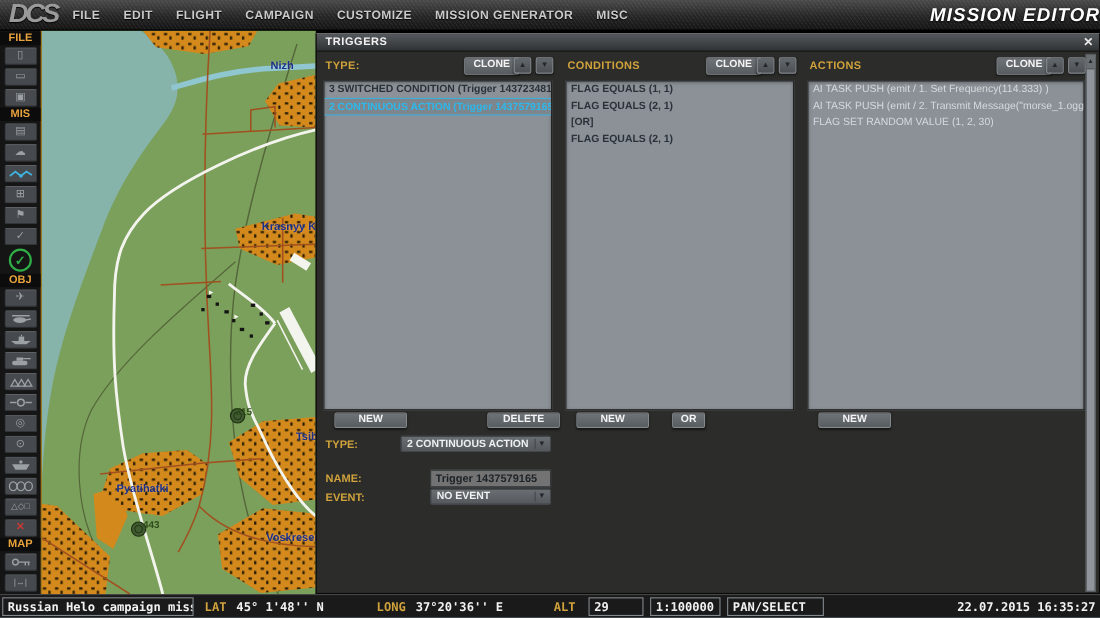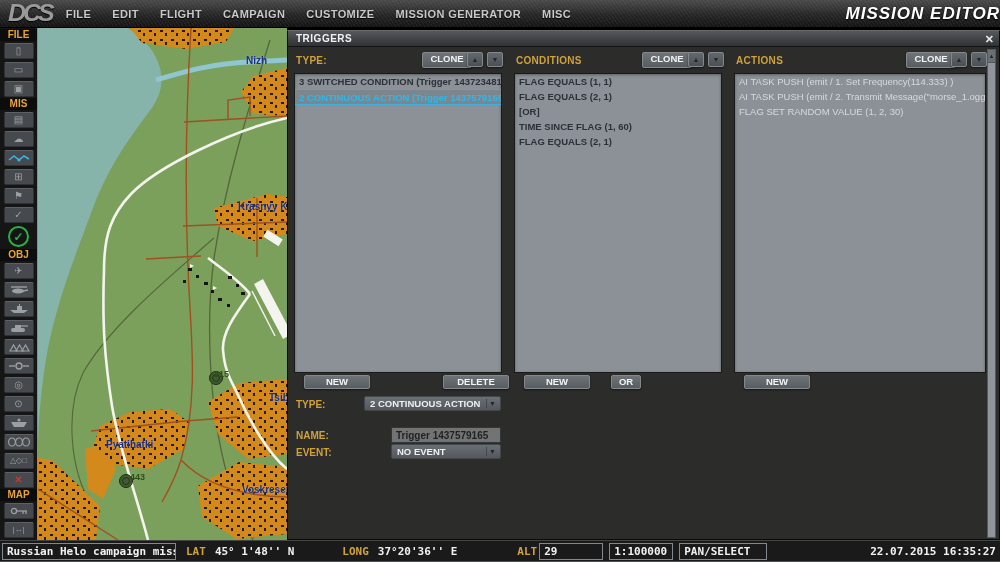--- a/index.html
+++ b/index.html
@@ -338,21 +338,20 @@
     <div class="arrow-btn" style="left:683px; top:21px;"><span>▼</span></div>
 
     <div class="listbox" style="left:6px; width:208px;">
       <div class="list-item">3 SWITCHED CONDITION (Trigger 1437234815)</div>
       <div class="list-item selected">2 CONTINUOUS ACTION (Trigger 1437579165, NO</div>
     </div>
     <div class="listbox" style="left:226px; width:208px;">
       <div class="list-item">FLAG EQUALS (1, 1)</div>
       <div class="list-item">FLAG EQUALS (2, 1)</div>
       <div class="list-item">[OR]</div>
-      <div class="list-item">TIME SINCE FLAG (1, 60)</div>
       <div class="list-item">FLAG EQUALS (2, 1)</div>
     </div>
     <div class="listbox" style="left:446px; width:252px;">
       <div class="list-item light">AI TASK PUSH (emit / 1. Set Frequency(114.333) )</div>
       <div class="list-item light">AI TASK PUSH (emit / 2. Transmit Message("morse_1.ogg", "",</div>
       <div class="list-item light">FLAG SET RANDOM VALUE (1, 2, 30)</div>
     </div>
 
     <div class="btn" style="left:8px;   top:344px; width:66px; height:14px;">NEW</div>
     <div class="btn" style="left:147px; top:344px; width:66px; height:14px;">DELETE</div>
@@ -379,20 +378,20 @@
       <div class="scr-up">▲</div>
     </div>
   </div>
 
   <div class="statusbar">
     <div class="sb-box" style="margin-left:2px; width:174px;">Russian Helo campaign mission test.m</div>
     <span class="sb-label" style="margin-left:10px;">LAT</span>
     <span class="sb-val" style="margin-left:9px;">45° 1'48'' N</span>
     <span class="sb-label" style="margin-left:48px;">LONG</span>
     <span class="sb-val" style="margin-left:9px;">37°20'36'' E</span>
-    <span class="sb-label" style="margin-left:60px;text-align:right;">ALT</span>
-    <div class="sb-box" style="margin-left:2px; width:64px;">29</div>
+    <span class="sb-label" style="margin-left:46px;text-align:right;">ALT</span>
+    <div class="sb-box" style="margin-left:12px; width:50px;">29</div>
     <div class="sb-box" style="margin-left:6px; width:64px;">1:100000</div>
     <div class="sb-box" style="margin-left:6px; width:88px;">PAN/SELECT</div>
     <span class="sb-time">22.07.2015 16:35:27</span>
   </div>
 
 </div>
 
 </body></html>

